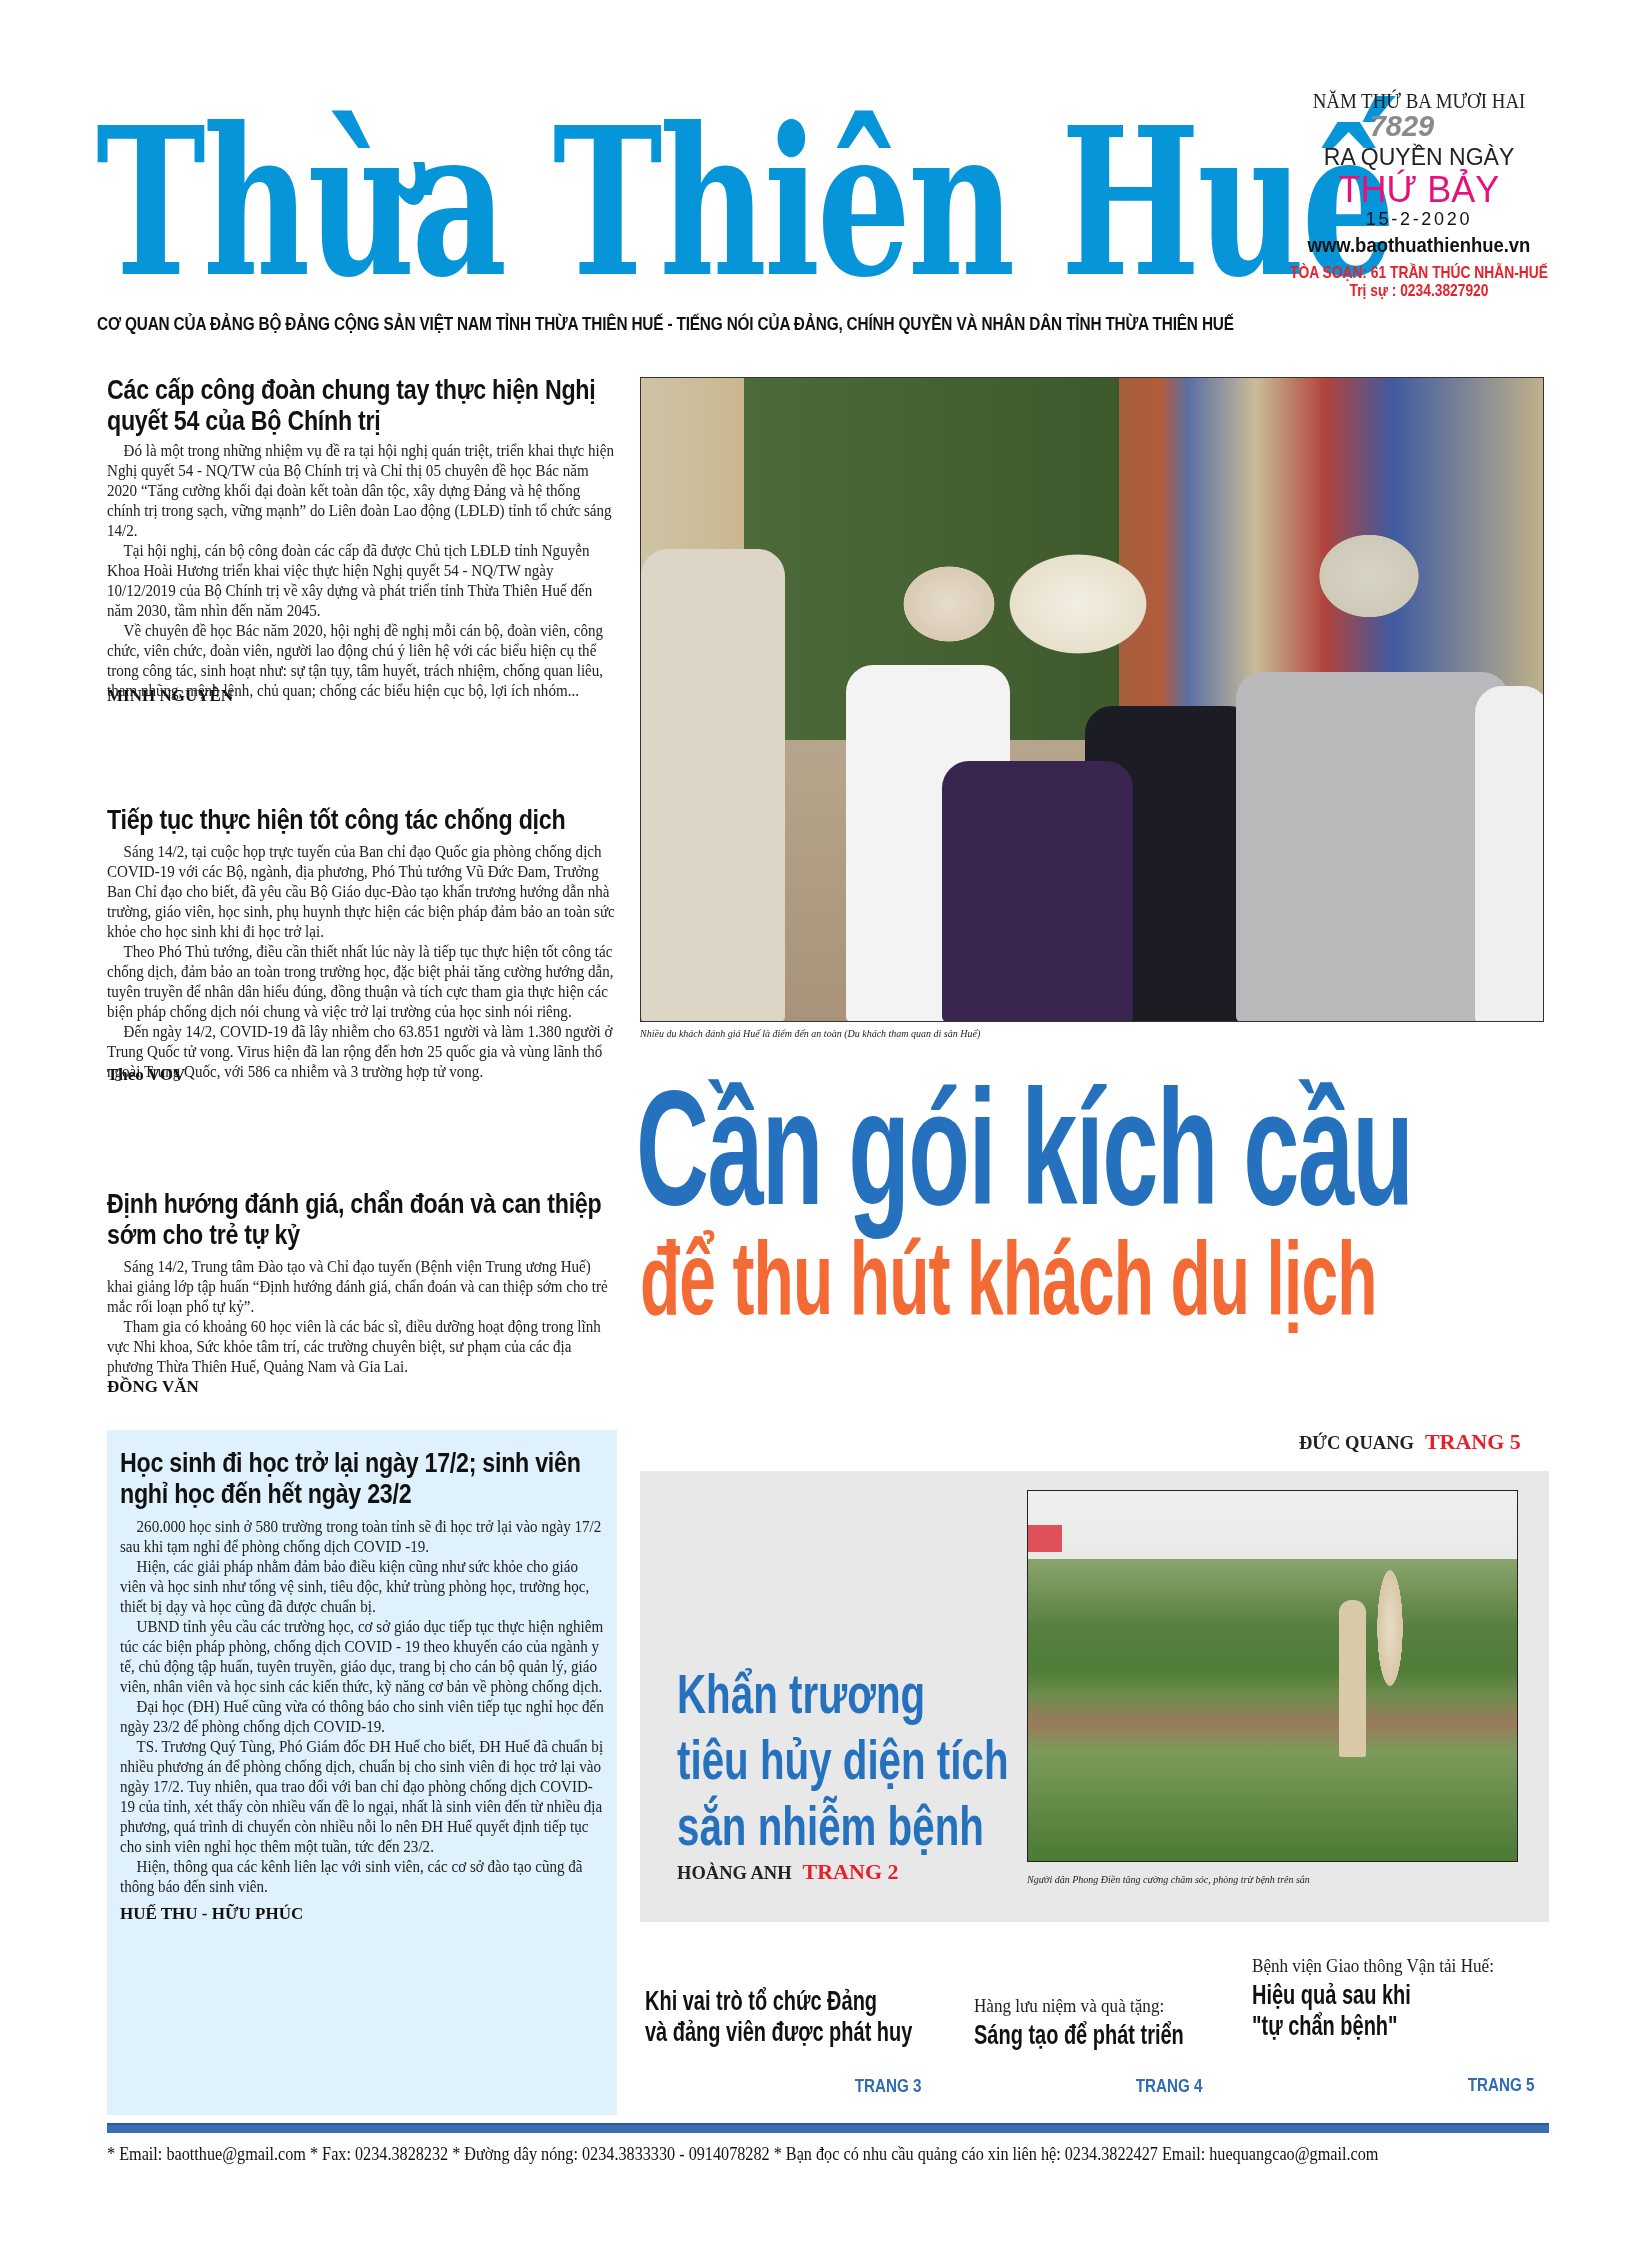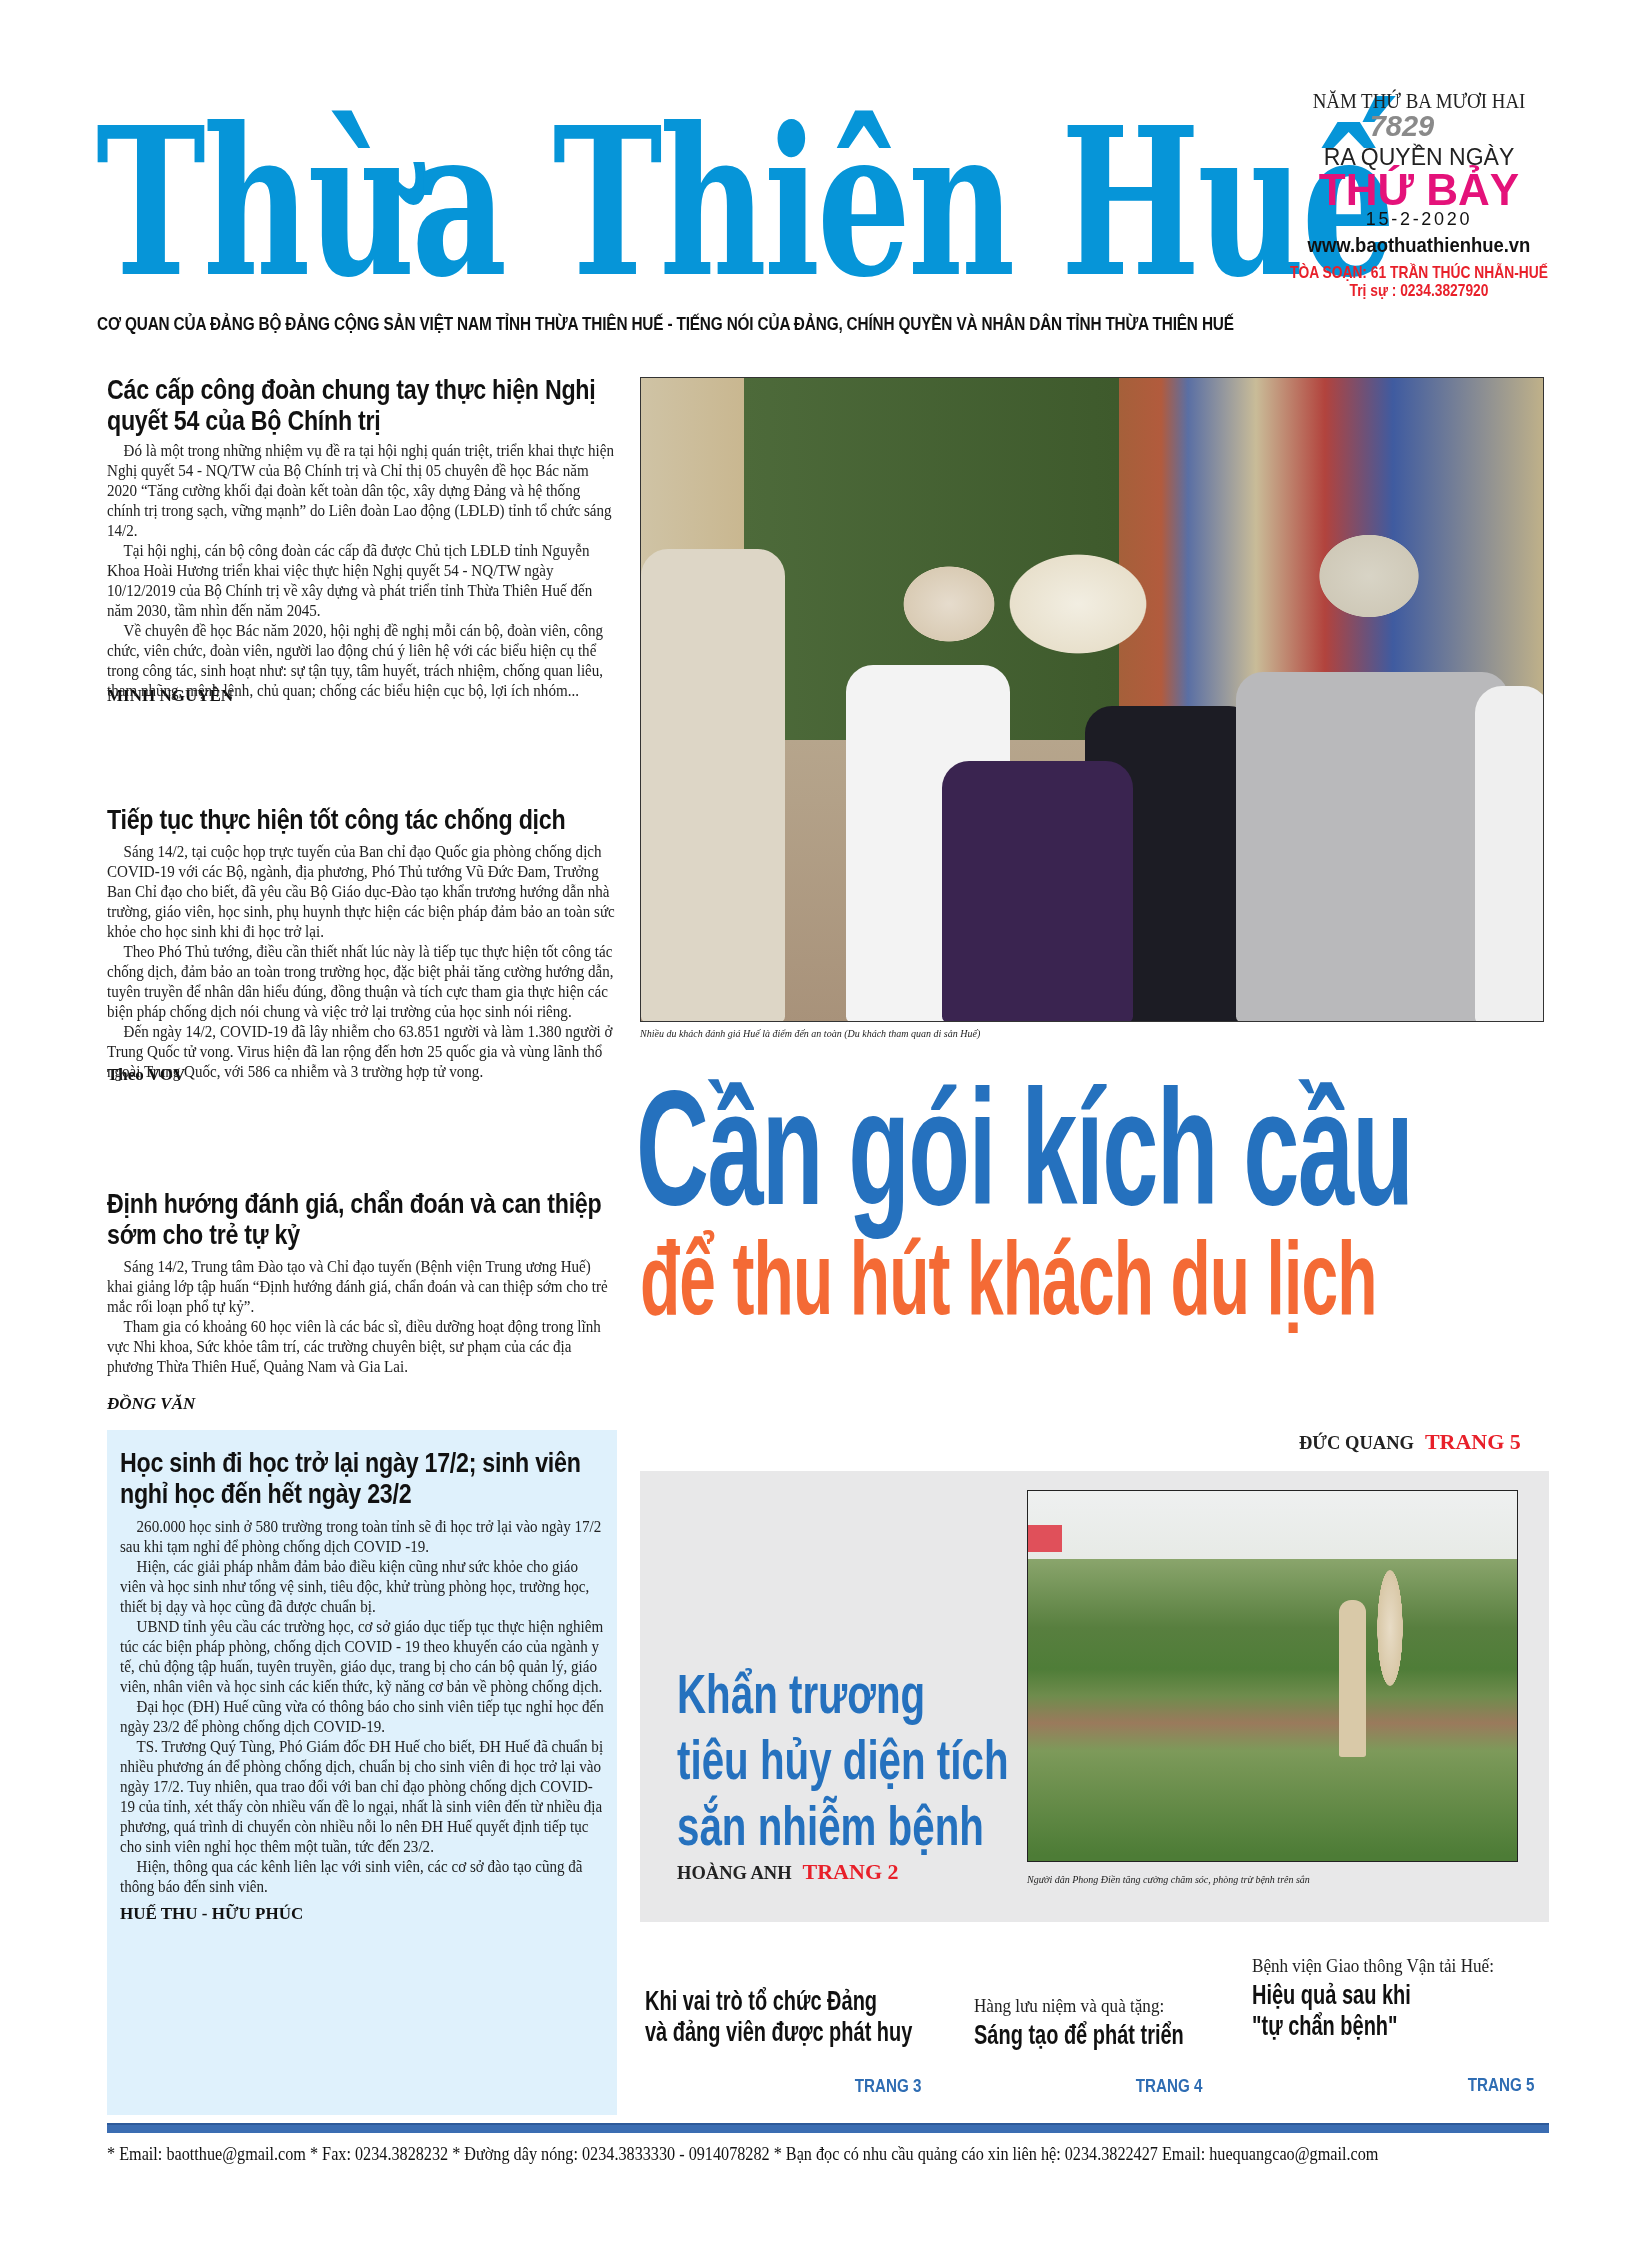--- a/index.html
+++ b/index.html
@@ -21,21 +21,21 @@
     left: 97px; top: 313px; width: 1183px;
     font-family: "Liberation Sans", sans-serif; font-weight: bold;
     font-size: 18.5px; color: #111;
     white-space: nowrap; transform: scaleX(0.83); transform-origin: left top;
     letter-spacing: -0.2px;
   }
   .issue-box { left: 1265px; top: 89px; width: 308px; text-align: center; }
   .issue-year { font-family: "Liberation Serif", serif; font-size: 21px; color: #222; transform: scaleX(0.9); }
   .issue-number { font-family: "Liberation Sans", sans-serif; font-weight: bold; font-style: italic; font-size: 29px; color: #8a8a8a; line-height: 24.6px; margin-left: -34px; }
   .issue-daily { font-family: "Liberation Sans", sans-serif; font-size: 23px; color: #222; margin-top: 5.5px; }
-  .issue-day { font-family: "Liberation Sans", sans-serif; font-weight: bold; font-size: 44px; color: #e4127a; line-height: 37px; }
+  .issue-day { font-family: "Liberation Sans", sans-serif; font-weight: normal; font-size: 36px; color: #e4127a; line-height: 37px; }
   .issue-date { font-family: "Liberation Sans", sans-serif; font-size: 18px; color: #111; letter-spacing: 2.7px; margin-top: 1.4px; }
   .issue-web { font-family: "Liberation Sans", sans-serif; font-weight: bold; font-size: 20.5px; color: #111; margin-top: 2.7px; transform: scaleX(0.9); }
   .issue-office { font-family: "Liberation Sans", sans-serif; font-weight: bold; font-size: 15.7px; color: #e8202a; margin-top: 6.8px; white-space: nowrap; transform: scaleX(0.88); }
   .issue-phone { font-family: "Liberation Sans", sans-serif; font-weight: bold; font-size: 15.7px; color: #e8202a; transform: scaleX(0.88); }
 
   
   .article { position: absolute; left: 107px; width: 510px; }
   .headline {
     font-family: "Liberation Sans", sans-serif; font-weight: bold;
     font-size: 27px; line-height: 31px; color: #111;
@@ -173,21 +173,21 @@
   </div>
   <div class="byline" style="margin-top:-16.4px;">Theo VOV</div>
 </div>
 
 <div class="article" style="top:1189px;">
   <div class="headline">Định hướng đánh giá, chẩn đoán và can thiệp sớm cho trẻ tự kỷ</div>
   <div class="body-text" style="margin-top:5.5px;">
     <p>Sáng 14/2, Trung tâm Đào tạo và Chỉ đạo tuyến (Bệnh viện Trung ương Huế) khai giảng lớp tập huấn “Định hướng đánh giá, chẩn đoán và can thiệp sớm cho trẻ mắc rối loạn phổ tự kỷ”.</p>
     <p>Tham gia có khoảng 60 học viên là các bác sĩ, điều dưỡng hoạt động trong lĩnh vực Nhi khoa, Sức khỏe tâm trí, các trường chuyên biệt, sư phạm của các địa phương Thừa Thiên Huế, Quảng Nam và Gia Lai.</p>
   </div>
-  <div class="byline" style="margin-top:17px;font-style:italic;">ĐỒNG VĂN</div>
+  <div class="byline" style="margin-top:0;">ĐỒNG VĂN</div>
 </div>
 
 <div class="boxed"></div>
 <div class="article" style="top:1448px; left:120px; width:485px;">
   <div class="headline">Học sinh đi học trở lại ngày 17/2; sinh viên nghỉ học đến hết ngày 23/2</div>
   <div class="body-text" style="margin-top:6.8px;">
     <p>260.000 học sinh ở 580 trường trong toàn tỉnh sẽ đi học trở lại vào ngày 17/2 sau khi tạm nghỉ để phòng chống dịch COVID -19.</p>
     <p>Hiện, các giải pháp nhằm đảm bảo điều kiện cũng như sức khỏe cho giáo viên và học sinh như tổng vệ sinh, tiêu độc, khử trùng phòng học, trường học, thiết bị dạy và học cũng đã được chuẩn bị.</p>
     <p>UBND tỉnh yêu cầu các trường học, cơ sở giáo dục tiếp tục thực hiện nghiêm túc các biện pháp phòng, chống dịch COVID - 19 theo khuyến cáo của ngành y tế, chủ động tập huấn, tuyên truyền, giáo dục, trang bị cho cán bộ quản lý, giáo viên, nhân viên và học sinh các kiến thức, kỹ năng cơ bản về phòng chống dịch.</p>
     <p>Đại học (ĐH) Huế cũng vừa có thông báo cho sinh viên tiếp tục nghỉ học đến ngày 23/2 để phòng chống dịch COVID-19.</p>

